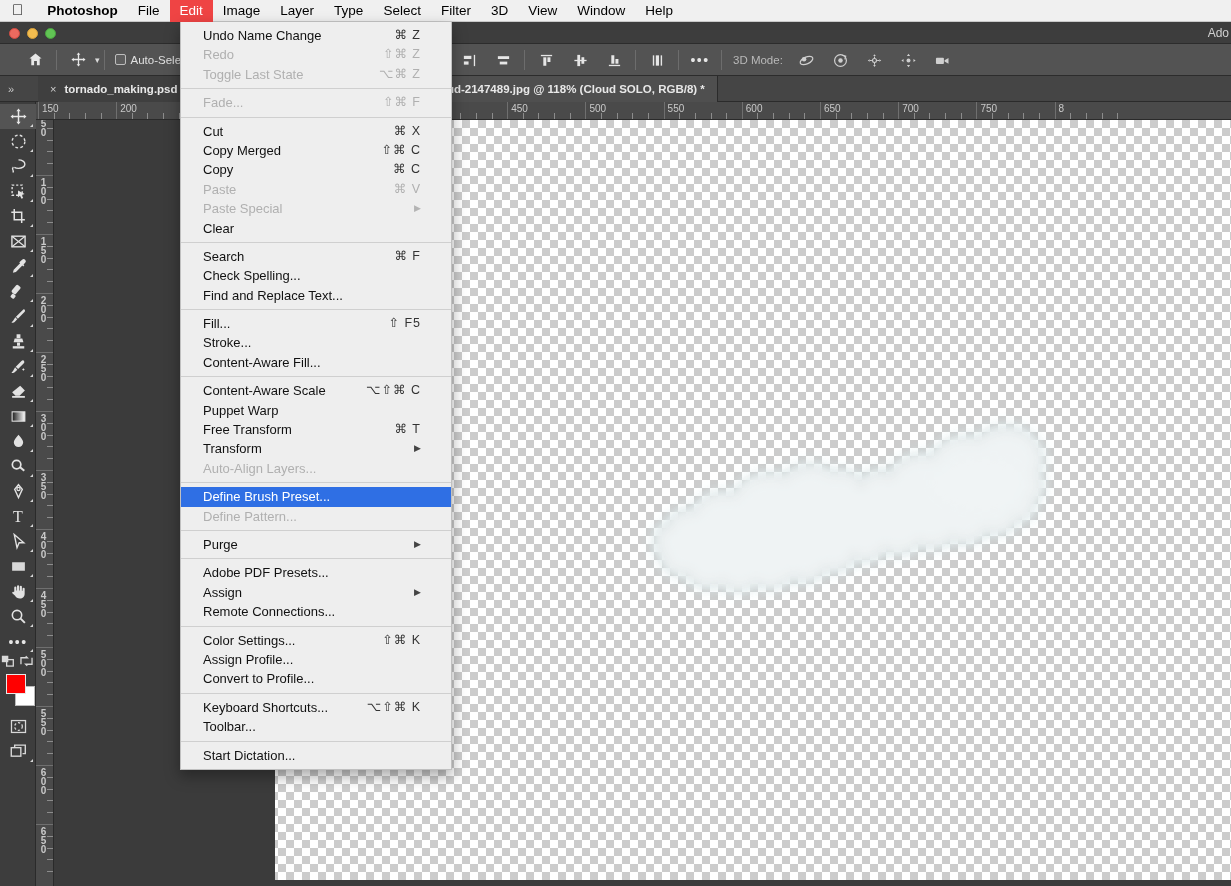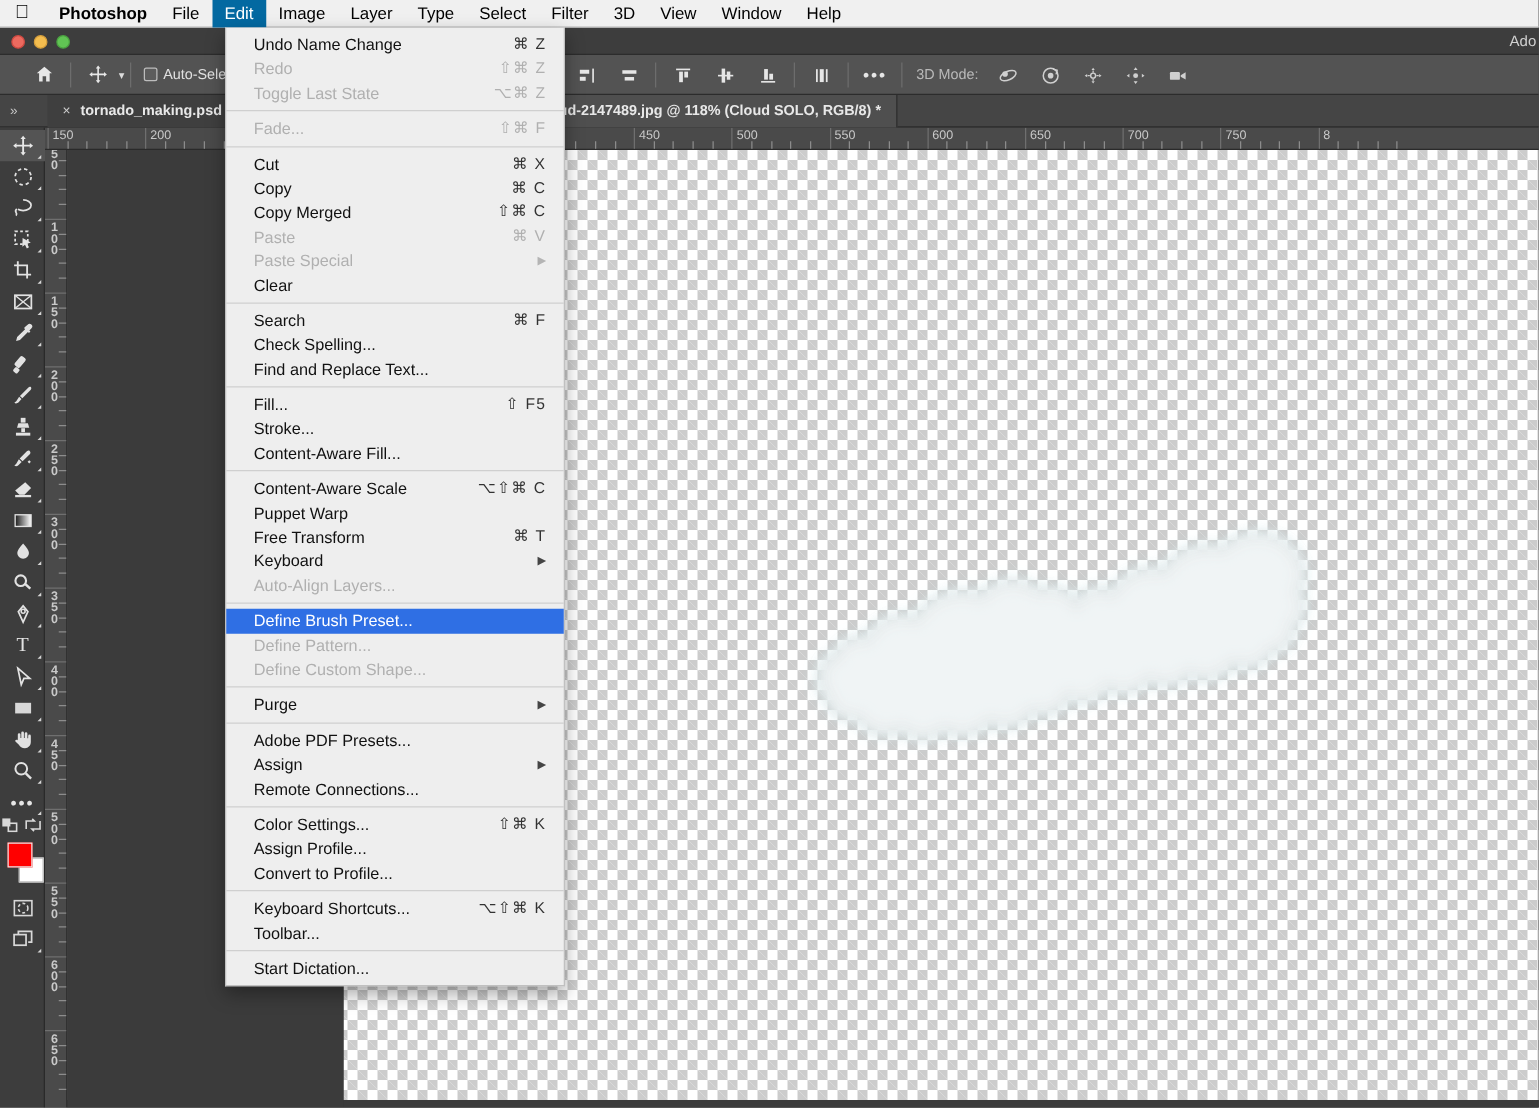--- a/index.html
+++ b/index.html
@@ -17,21 +17,21 @@
     position:absolute; left:0; top:0; width:1231px; height:22px;
     background:#f0f0f0;
     border-bottom:1px solid #c8c8c8;
     display:flex; align-items:center;
     font-size:13.5px; color:#000;
     z-index:60;
   }
   .apple-logo { padding:0 14px 0 12px; font-size:15px; line-height:1; position:relative; top:-1px; }
   .mb-item { padding:0 10px; height:22px; line-height:22px; white-space:nowrap; }
   .mb-item.bold { font-weight:bold; }
-  .mb-item.active { background:#0369a1; color:#fff; }
+  .mb-item.active { background:#ef4444; color:#fff; }
 
   
   #winbar {
     position:absolute; left:0; top:22px; width:1231px; height:22px;
     background:#3d3d3d;
     border-bottom:1px solid #2c2c2c;
     z-index:5;
   }
   .tl { position:absolute; top:6px; width:11px; height:11px; border-radius:50%; }
   .tl.red    { left:9px;  background:#ec6a5f; border:1px solid #d04a42; }
@@ -148,21 +148,21 @@
     background:#eeeeee;
     border:1px solid #c0c0c0;
     border-top:none;
     box-shadow:0 6px 14px rgba(0,0,0,0.35);
     padding:4px 0 4px 0;
     z-index:80;
     font-size:13px; color:#111;
   }
   .mrow {
     position:relative; height:19.4px; line-height:19.4px;
-    padding:0 14px 0 22px;
+    padding:0 30px 0 22px;
     display:flex; align-items:center; justify-content:flex-start;
     white-space:nowrap;
     gap:21px;
   }
   .mrow .lbl { flex:1; }
   .mrow .key { color:#333; font-size:12.5px; letter-spacing:1px; padding-left:14px; }
   .mrow.disabled .lbl, .mrow.disabled .key { color:#b0b0b0; }
   .mrow.hl { background:#2f6fe4; }
   .mrow.hl .lbl, .mrow.hl .key { color:#fff; }
   .mrow .arrow { font-size:9px; color:#444; }
@@ -723,26 +723,26 @@
       <div class="mrow disabled">
         <span class="lbl">Fade...</span>
         <span class="key">⇧⌘ F</span>
       </div>
       <div class="msep"></div>
       <div class="mrow">
         <span class="lbl">Cut</span>
         <span class="key">⌘ X</span>
       </div>
       <div class="mrow">
+        <span class="lbl">Copy Merged</span>
+        <span class="key">⇧⌘ C</span>
+      </div>
+      <div class="mrow">
         <span class="lbl">Copy</span>
         <span class="key">⌘ C</span>
-      </div>
-      <div class="mrow">
-        <span class="lbl">Copy Merged</span>
-        <span class="key">⇧⌘ C</span>
       </div>
       <div class="mrow disabled">
         <span class="lbl">Paste</span>
         <span class="key">⌘ V</span>
       </div>
       <div class="mrow disabled">
         <span class="lbl">Paste Special</span>
         <span class="arrow">▶</span>
       </div>
       <div class="mrow">
@@ -776,36 +776,33 @@
         <span class="key">⌥⇧⌘ C</span>
       </div>
       <div class="mrow">
         <span class="lbl">Puppet Warp</span>
       </div>
       <div class="mrow">
         <span class="lbl">Free Transform</span>
         <span class="key">⌘ T</span>
       </div>
       <div class="mrow">
-        <span class="lbl">Keyboard</span>
+        <span class="lbl">Transform</span>
         <span class="arrow">▶</span>
       </div>
       <div class="mrow disabled">
         <span class="lbl">Auto-Align Layers...</span>
       </div>
       <div class="msep"></div>
       <div class="mrow hl">
         <span class="lbl">Define Brush Preset...</span>
       </div>
       <div class="mrow disabled">
         <span class="lbl">Define Pattern...</span>
       </div>
-      <div class="mrow disabled">
-        <span class="lbl">Define Custom Shape...</span>
-      </div>
       <div class="msep"></div>
       <div class="mrow">
         <span class="lbl">Purge</span>
         <span class="arrow">▶</span>
       </div>
       <div class="msep"></div>
       <div class="mrow">
         <span class="lbl">Adobe PDF Presets...</span>
       </div>
       <div class="mrow">

